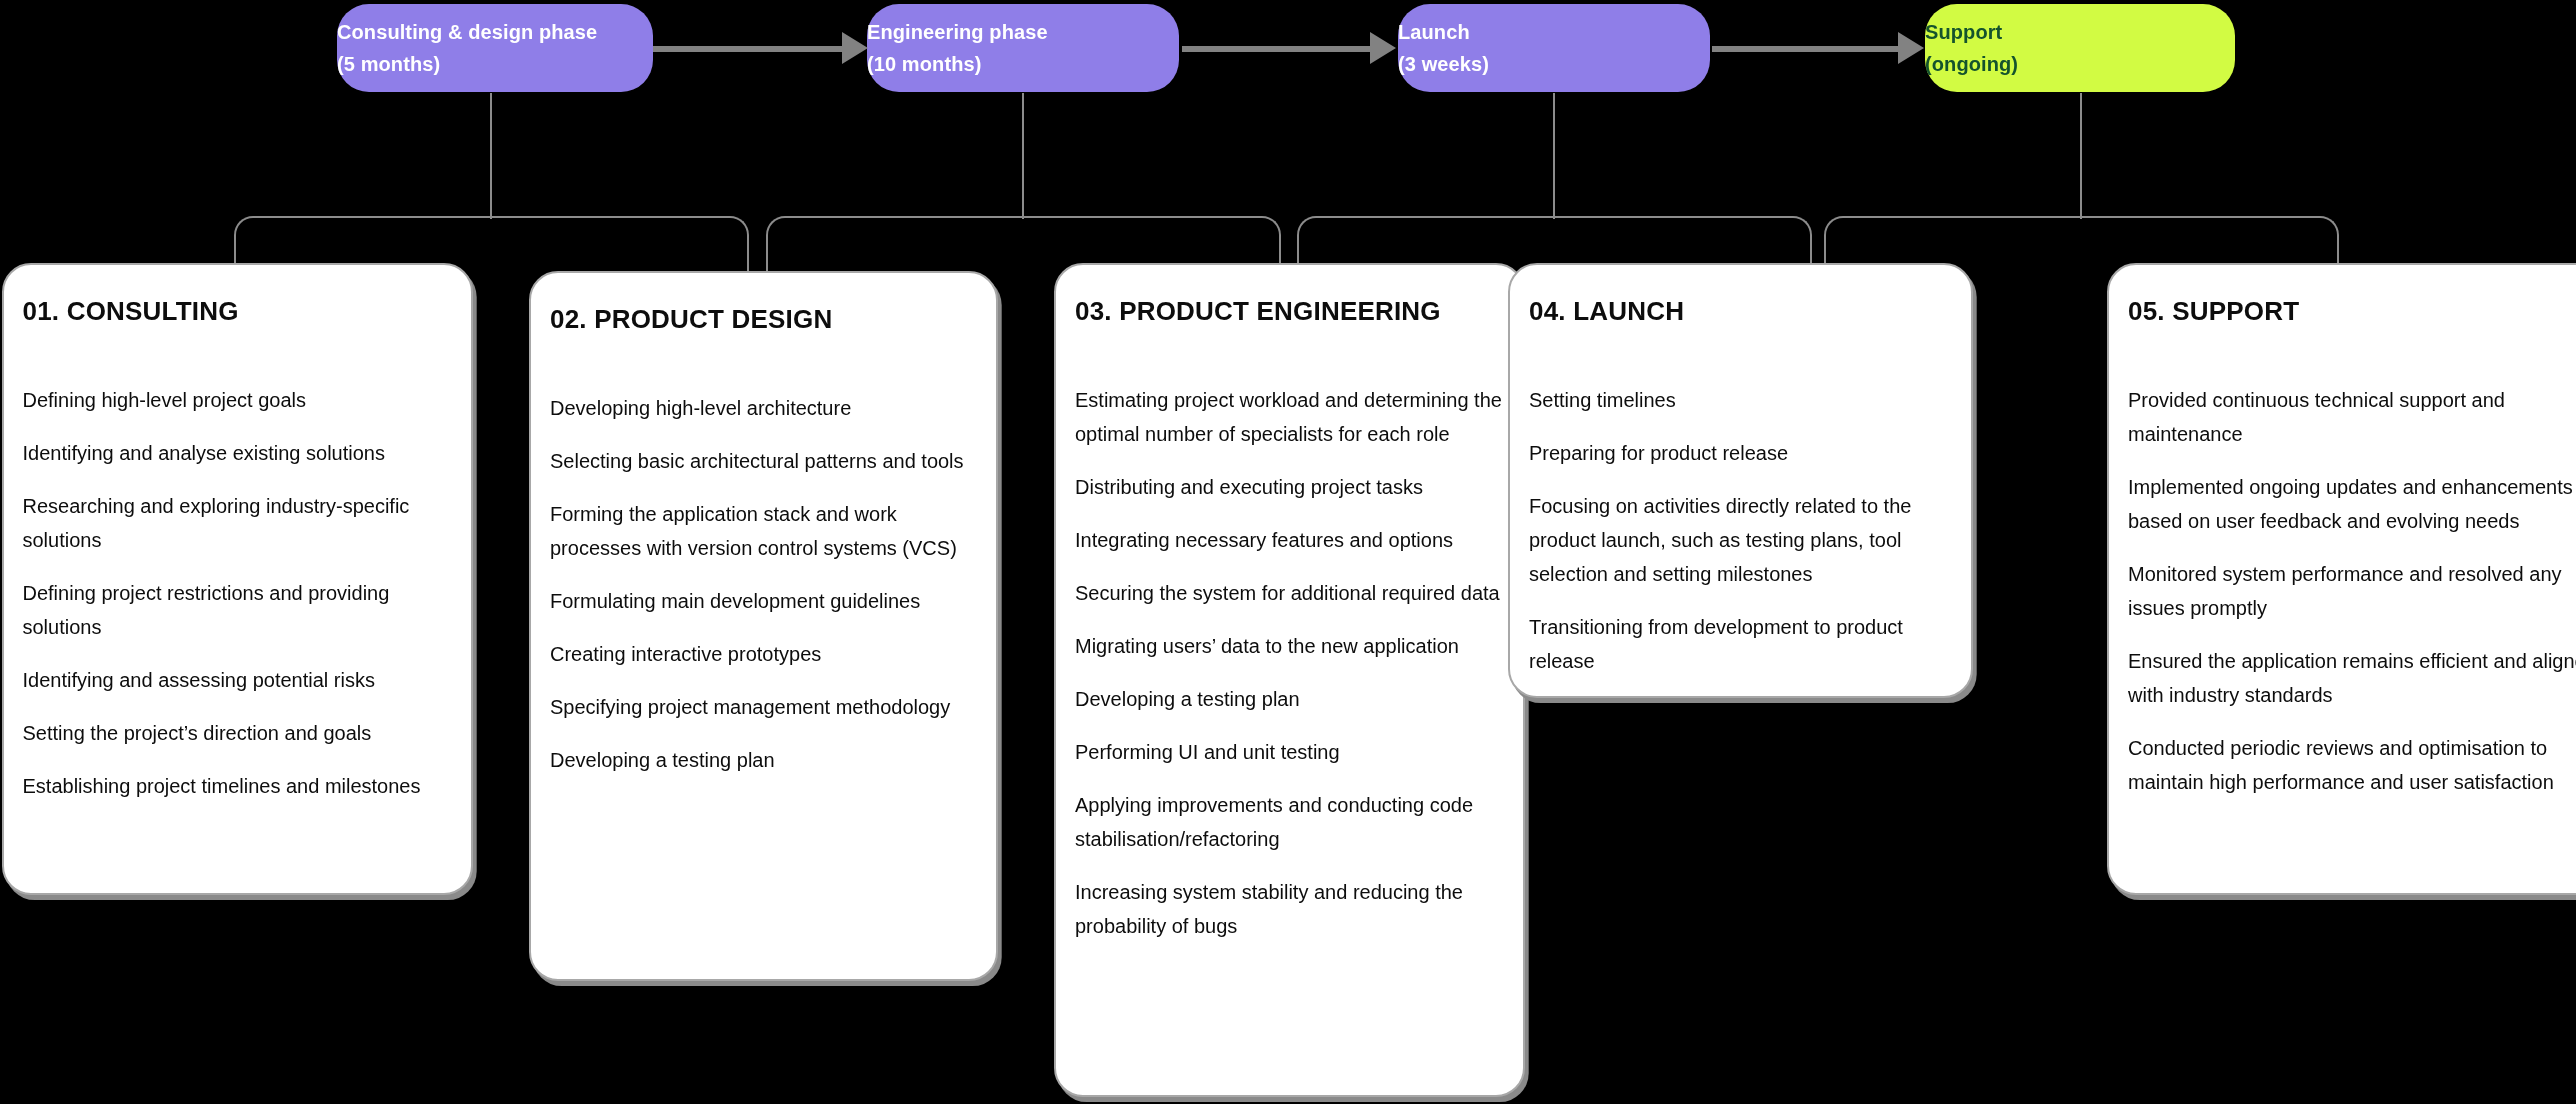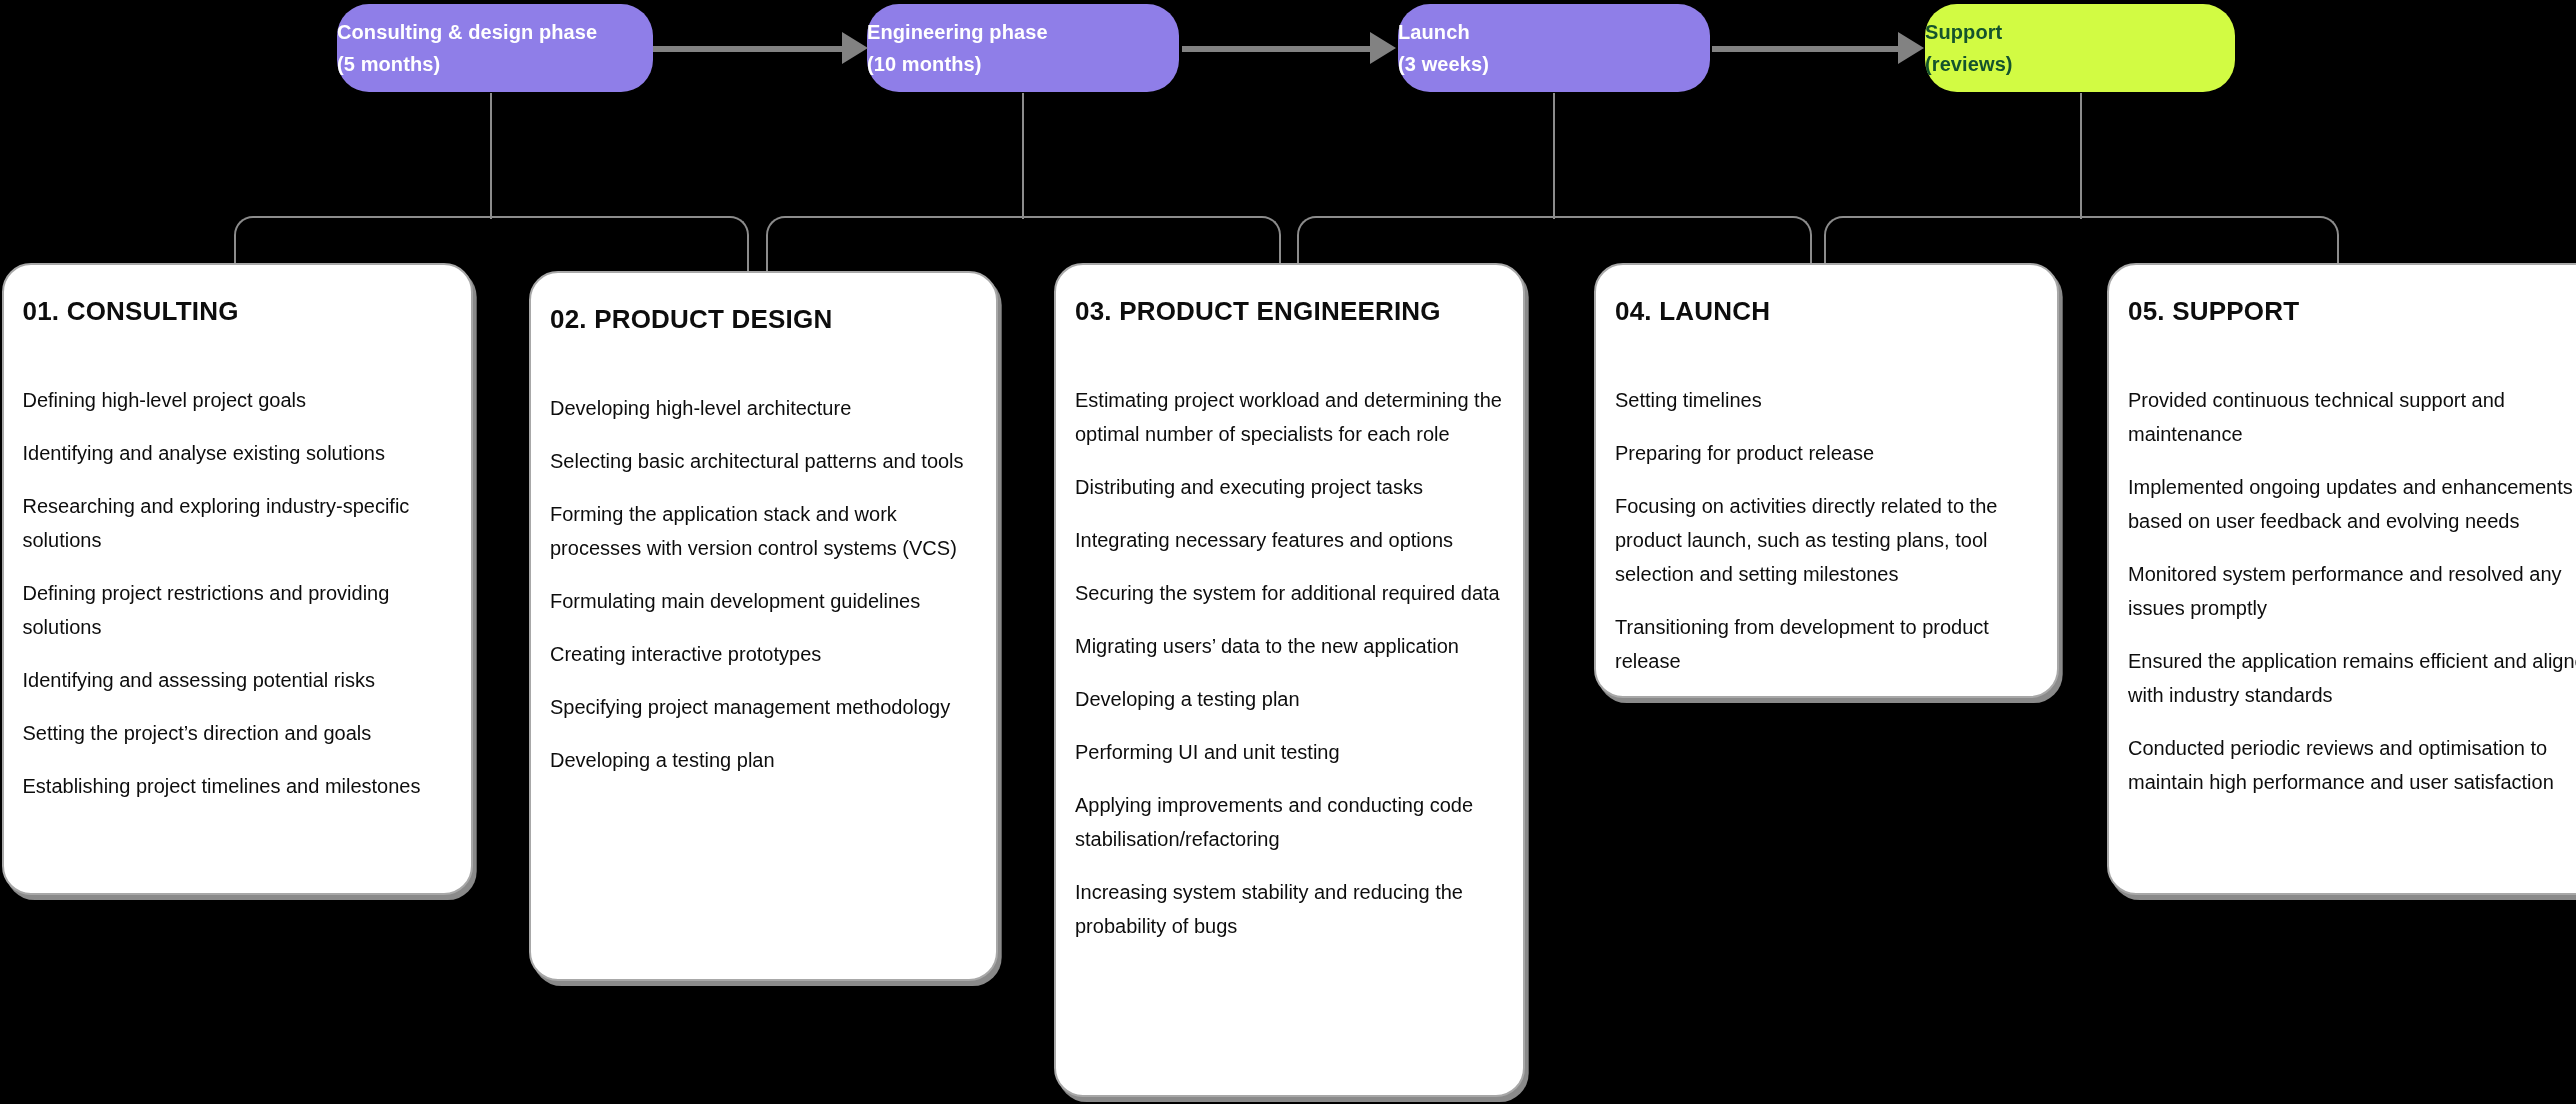--- a/index.html
+++ b/index.html
@@ -75,21 +75,21 @@
     color:#0d0d0d;white-space:nowrap;
   }
   .card p{
     margin:0 0 19px 0;
     font-size:20px;line-height:34px;font-weight:400;letter-spacing:0;
   }
   .card p:last-child{margin-bottom:0;}
   .card1{left:1.5px;top:263px;width:471px;height:632px;}
   .card2{left:529px;top:271px;width:469px;height:710px;}
   .card3{left:1054px;top:263px;width:471px;height:834px;}
-  .card4{left:1594px;top:263px;width:465px;height:435px;}
+  .card4{left:1508px;top:263px;width:465px;height:435px;}
   .card5{left:2107px;top:263px;width:522px;height:632px;}
 </style>
 </head>
 <body>
 
 <div class="canvas">
 
   <div class="pill purple pill1">
     <span>Consulting &amp; design phase</span>
     <span>(5 months)</span>
@@ -97,21 +97,21 @@
   <div class="pill purple pill2">
     <span>Engineering phase</span>
     <span>(10 months)</span>
   </div>
   <div class="pill purple pill3">
     <span>Launch</span>
     <span>(3 weeks)</span>
   </div>
   <div class="pill green pill4">
     <span>Support</span>
-    <span>(reviews)</span>
+    <span>(ongoing)</span>
   </div>
 
   <div class="shaft shaft1"></div>
   <div class="head head1"></div>
   <div class="shaft shaft2"></div>
   <div class="head head2"></div>
   <div class="shaft shaft3"></div>
   <div class="head head3"></div>
 
   <div class="drop drop1"></div>

